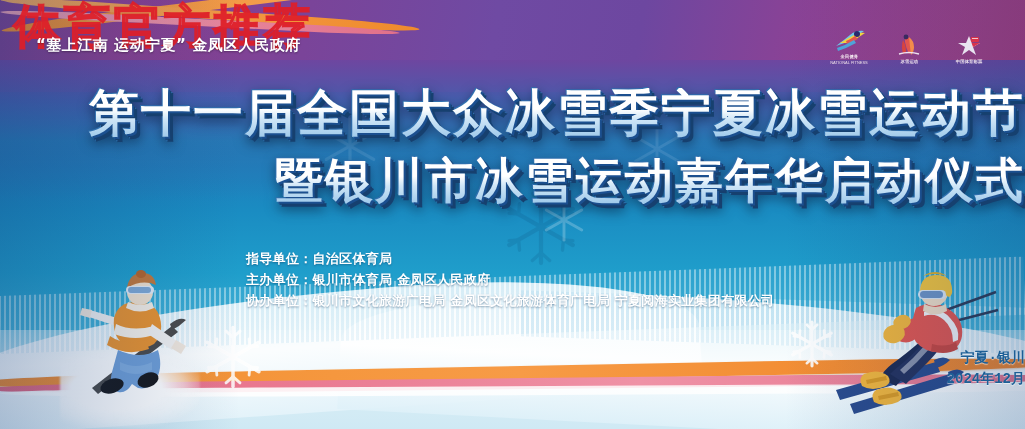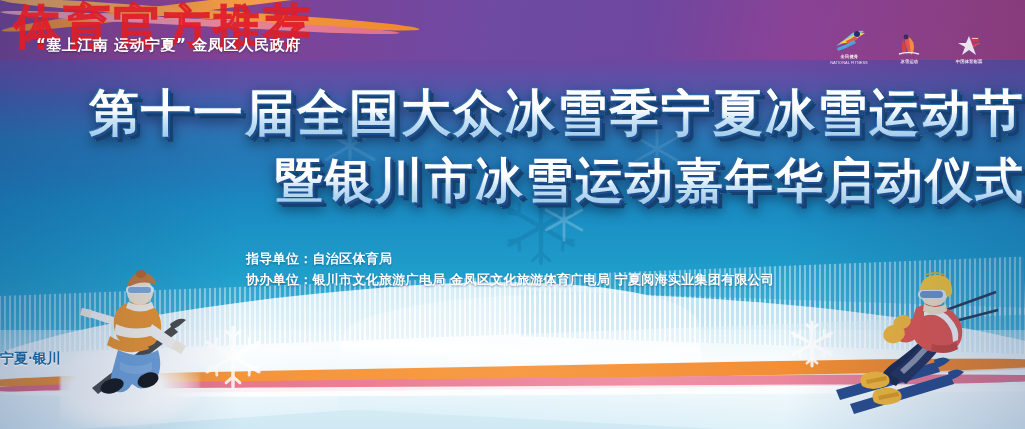--- a/index.html
+++ b/index.html
@@ -174,23 +174,23 @@
     color:#ffffff;font-size:13px;font-weight:700;line-height:21px;
     text-shadow:0 1px 2px rgba(10,50,90,.45);
     font-family:"DejaVu Sans","Liberation Sans",sans-serif;
     white-space:nowrap;
     margin-top:36px;
   }
   .org div{letter-spacing:.3px;}
 
   
   .placedate{
-    position:absolute;left:0;top:348px;width:1025px;text-align:left;
+    position:absolute;left:0;top:348px;width:1025px;text-align:right;
     color:#1c5f96;font-size:14px;font-weight:700;line-height:21px;
-    font-family:Liberation Serif, serif;
+    font-family:Liberation Mono, monospace;
     text-shadow:0 1px 1px rgba(255,255,255,.6);
   }
 
   
   .skier{position:absolute;}
 </style>
 </head>
 <body>
 
 <div id="poster">
@@ -433,20 +433,22 @@
 
   </div>
 
   <div class="title-wrap">
     <div class="title-l1">第十一届全国大众冰雪季宁夏冰雪运动节</div>
     <div class="title-l2">暨银川市冰雪运动嘉年华启动仪式</div>
   </div>
 
   <div class="org">
     <div>指导单位：自治区体育局</div>
+    <div>主办单位：银川市体育局  金凤区人民政府</div>
     <div>协办单位：银川市文化旅游广电局   金凤区文化旅游体育广电局   宁夏阅海实业集团有限公司</div>
   </div>
 
   <div class="placedate">
     <div>宁夏·银川</div>
+    <div>2024年12月</div>
   </div>
 
 </div>
 
 </body></html>

